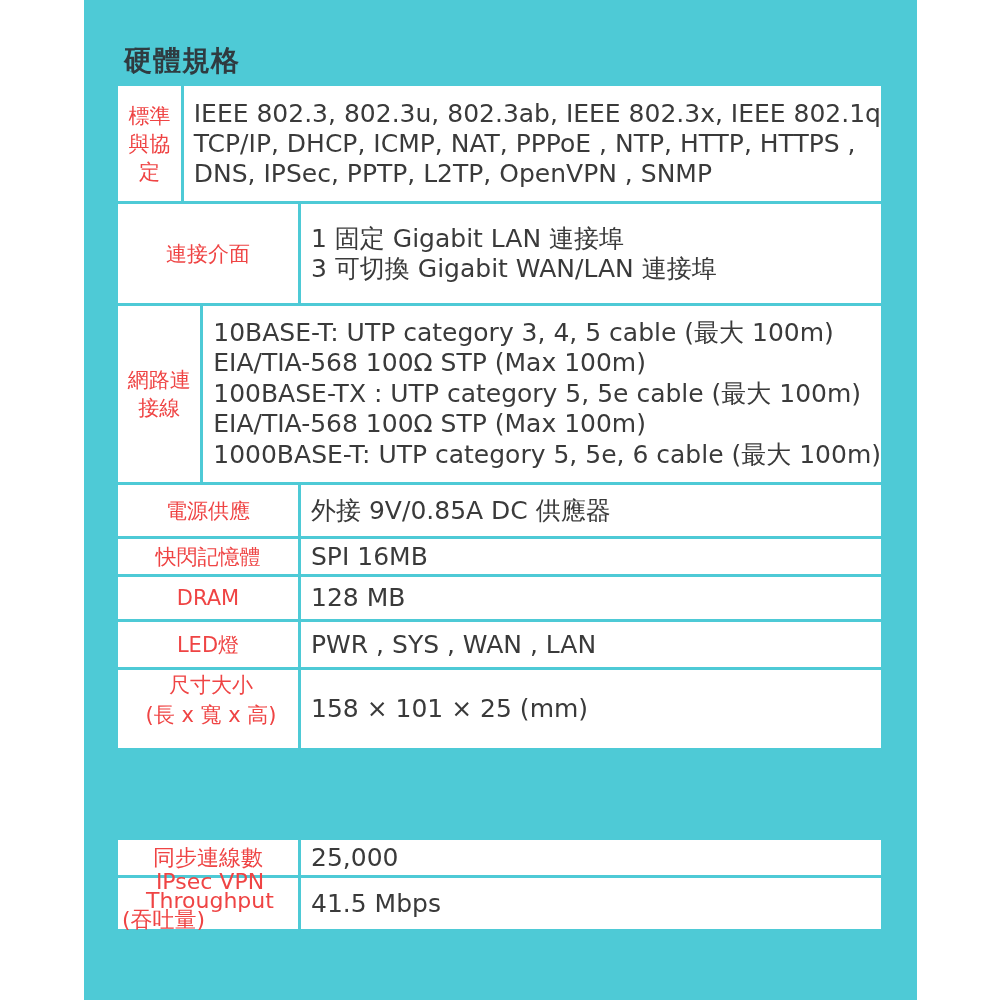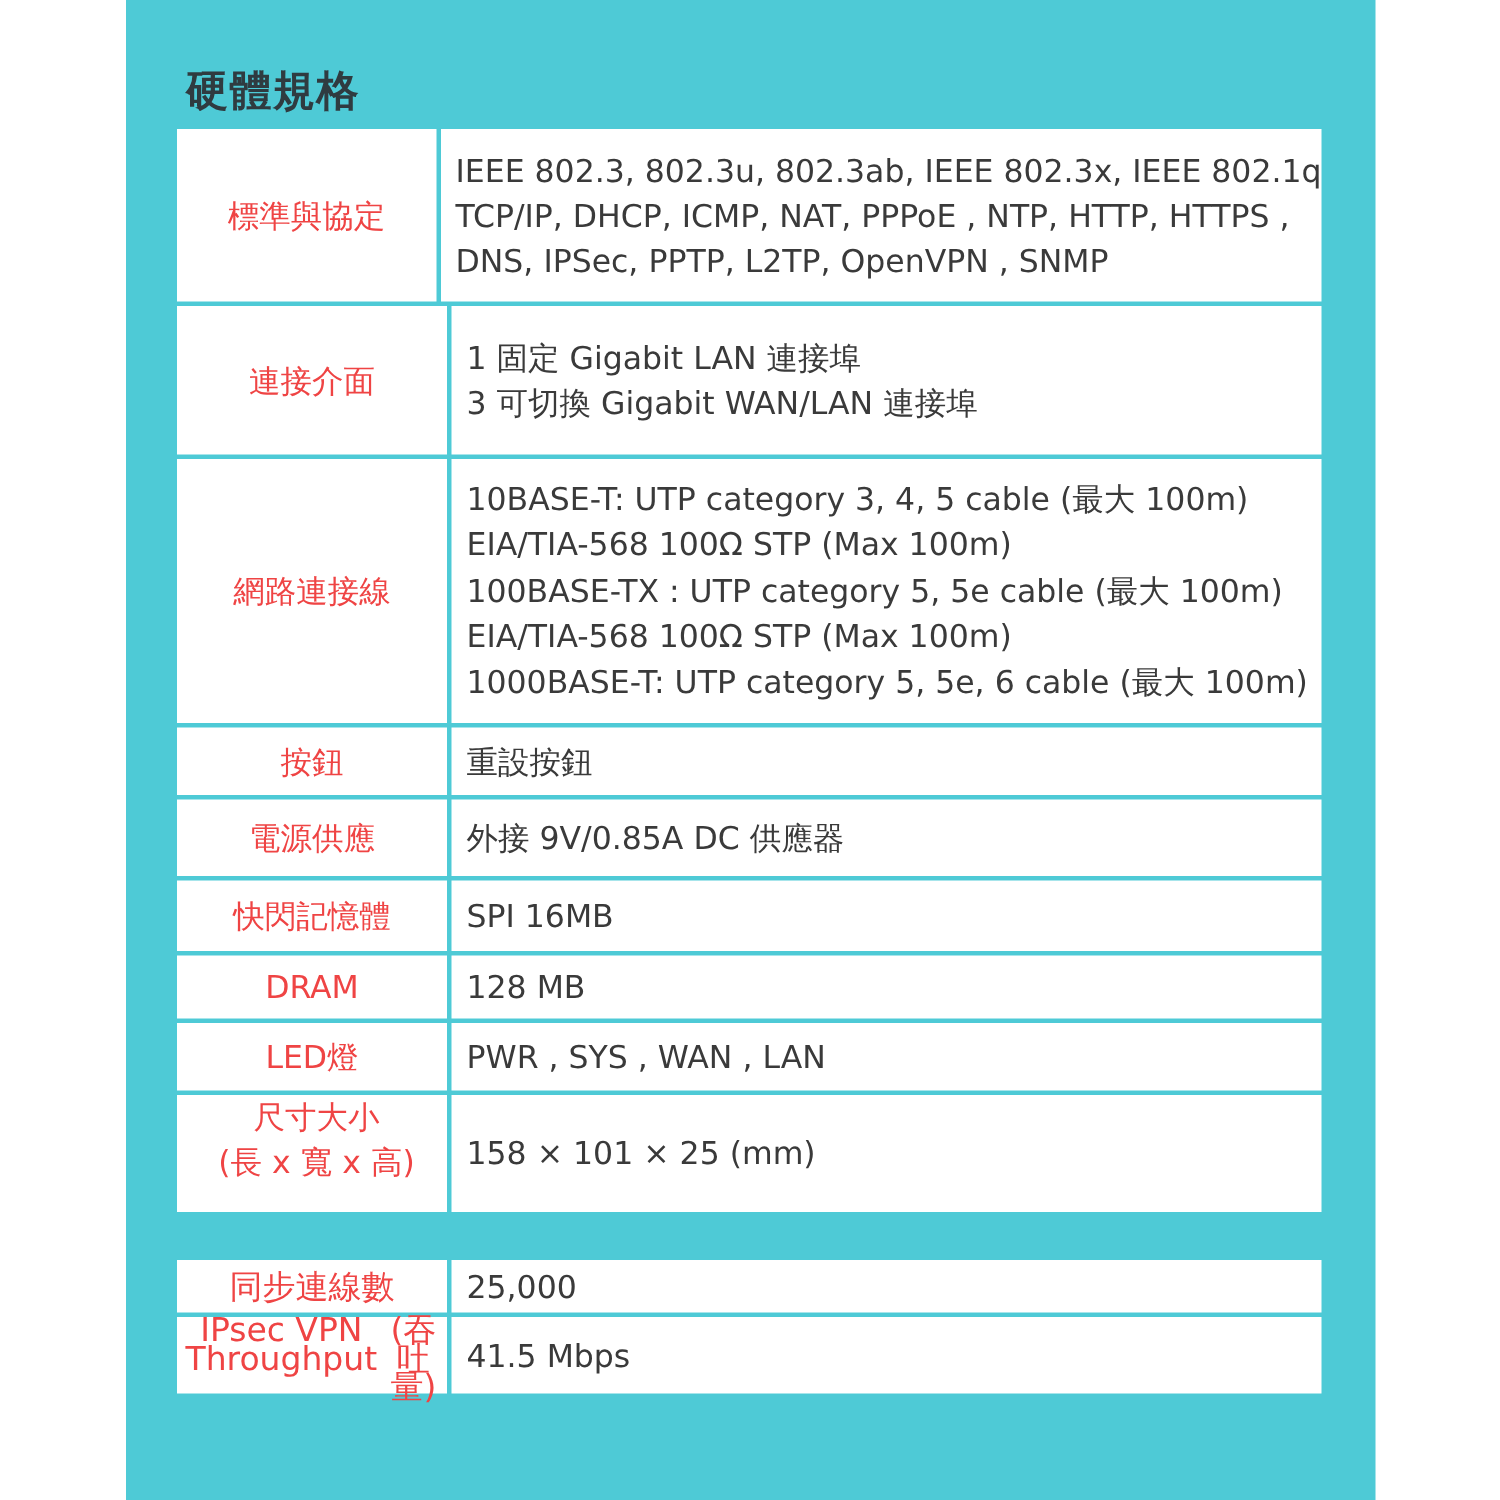--- a/index.html
+++ b/index.html
@@ -18,27 +18,27 @@
       background: #4ecad6;
     }
     .row { display: flex; margin-bottom: 3px; }
     .row:last-child { margin-bottom: 0; }
     .cell-label, .cell-value { background: #ffffff; display: flex; align-items: center; }
     .cell-label {
       width: 180px; margin-right: 3px; justify-content: center; text-align: center;
       font-size: 21px; color: #ef4444;
     }
     .cell-value {
-      flex: 1; padding-left: 10px; font-size: 21px; line-height: 30px; color: #3a3a3a;
+      flex: 1; padding-left: 10px; font-size: 25px; line-height: 30px; color: #3a3a3a;
       flex-direction: column; align-items: flex-start; justify-content: center;
     }
     .cell-value .line { white-space: nowrap; }
     .cell-value .line.gap { margin-top: 1px; text-align: center; }
     .label-left { justify-content: flex-start; text-align: left; padding-left: 6px; flex-direction: column; align-items: center; line-height: 30px; }
-    .label-small { font-size: 13px; line-height: 19px; justify-content: flex-end; align-items: flex-start; padding-left: 4px; }
+    .label-small { font-size: 13px; line-height: 19px; justify-content: flex-end; align-items: flex-start; flex-direction: column; padding-left: 4px; }
     .perf .cell-label { font-size: 22px; }
   </style>
 </head>
 <body>
 
 <div class="panel"></div>
 
 <div class="section-title" style="top:42px;">硬體規格</div>
 
 <div class="spec-table" style="top:86px;">
@@ -63,35 +63,29 @@
     <div class="cell-label">網路連接線</div>
     <div class="cell-value">
       <span class="line">10BASE-T: UTP category 3, 4, 5 cable (最大 100m)</span>
       <span class="line">EIA/TIA-568 100Ω STP (Max 100m)</span>
       <span class="line gap">100BASE-TX : UTP category 5, 5e cable (最大 100m)</span>
       <span class="line">EIA/TIA-568 100Ω STP (Max 100m)</span>
       <span class="line gap">1000BASE-T: UTP category 5, 5e, 6 cable (最大 100m)</span>
     </div>
   </div>
 
-  <div class="row" style="height:45px;">
-    <div class="cell-label">按鈕</div>
-    <div class="cell-value">
-      <span class="line">重設按鈕</span>
-    </div>
-  </div>
 
   <div class="row" style="height:51px;">
     <div class="cell-label">電源供應</div>
     <div class="cell-value">
       <span class="line">外接 9V/0.85A DC 供應器</span>
     </div>
   </div>
 
-  <div class="row" style="height:47px;">
+  <div class="row" style="height:35px;">
     <div class="cell-label">快閃記憶體</div>
     <div class="cell-value">
       <span class="line">SPI 16MB</span>
     </div>
   </div>
 
   <div class="row" style="height:42px;">
     <div class="cell-label">DRAM</div>
     <div class="cell-value">
       <span class="line">128 MB</span>

